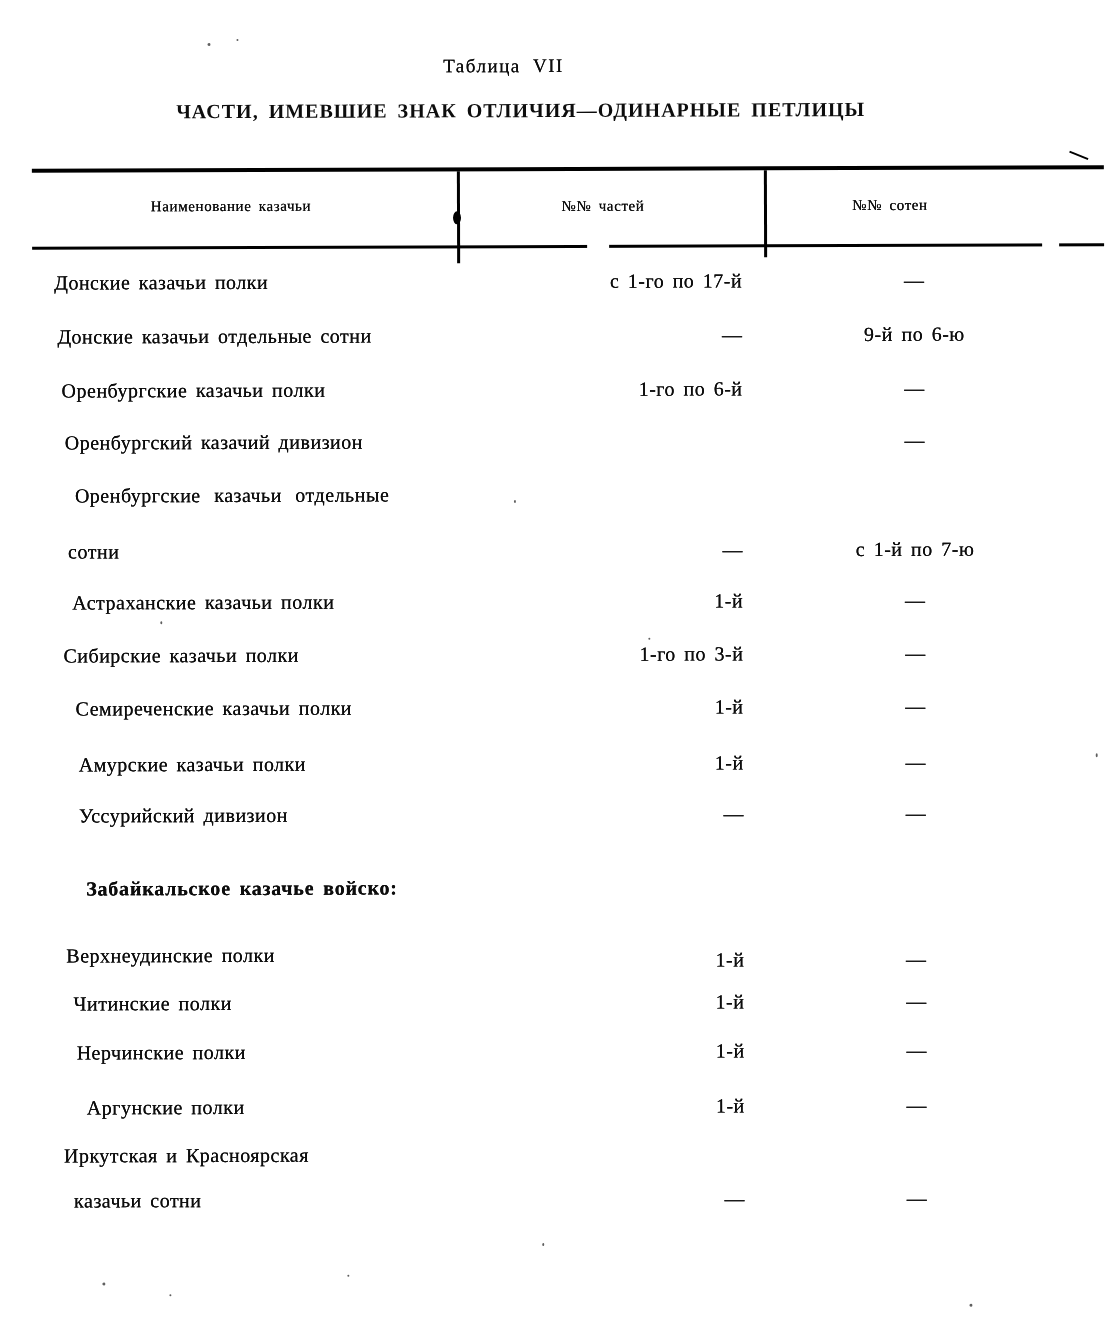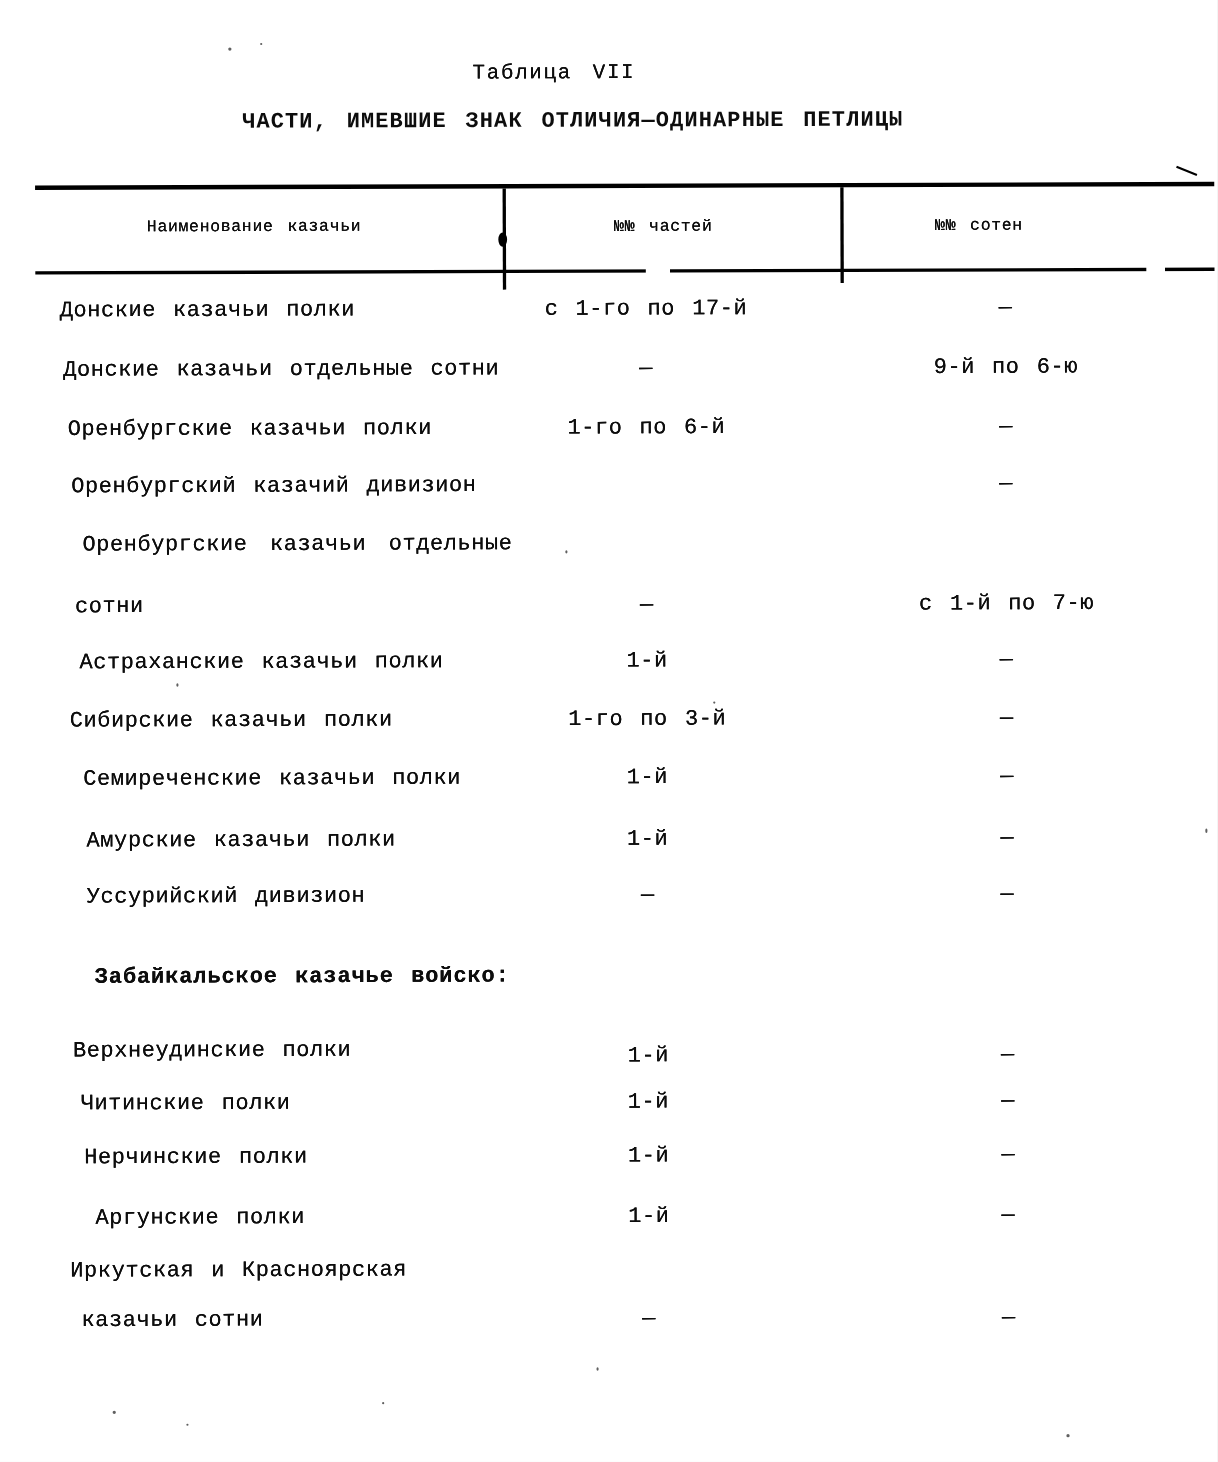--- a/index.html
+++ b/index.html
@@ -1,21 +1,21 @@
 <!DOCTYPE html>
 <html><head>
 <meta charset="utf-8">
 <style>
   html,body{margin:0;padding:0;background:#e8e8e8;}
   .page{
     position:relative;
     width:1107px;height:1329px;
     background:#ffffff;
     overflow:hidden;
-    font-family:Liberation Mono, monospace;
+    font-family:Liberation Serif, serif;
     color:#0d0d0d;
   }
   .scan{
     position:absolute;inset:0;
     transform:rotate(-0.18deg);
     transform-origin:50% 40%;
   }
   .txt{
     text-shadow:0 0 0.6px #000;
     letter-spacing:0.5px;
@@ -55,21 +55,21 @@
     transform:translateX(-50%);
     font-size:15px;white-space:nowrap;
     letter-spacing:0.6px;word-spacing:3px;
     text-shadow:0 0 0.5px #000;
   }
   .h1{top:197px;left:232px;}
   .h2{top:198px;left:604px;}
   .h3{top:198px;left:891px;}
   .row{position:absolute;left:0;width:100%;height:30px;font-size:20px;}
   .c1{position:absolute;white-space:nowrap;}
-  .c2{position:absolute;left:433px;width:310px;text-align:center;}
+  .c2{position:absolute;left:433px;width:310px;text-align:right;}
   .c3{position:absolute;left:760px;width:310px;text-align:center;}
   .section .c1{font-weight:bold;letter-spacing:0.8px;}
   .speck{position:absolute;background:#2b2b2b;border-radius:50%;opacity:0.75;}
 </style>
 </head>
 <body>
 
 <div class="page">
   <div class="scan">
 

